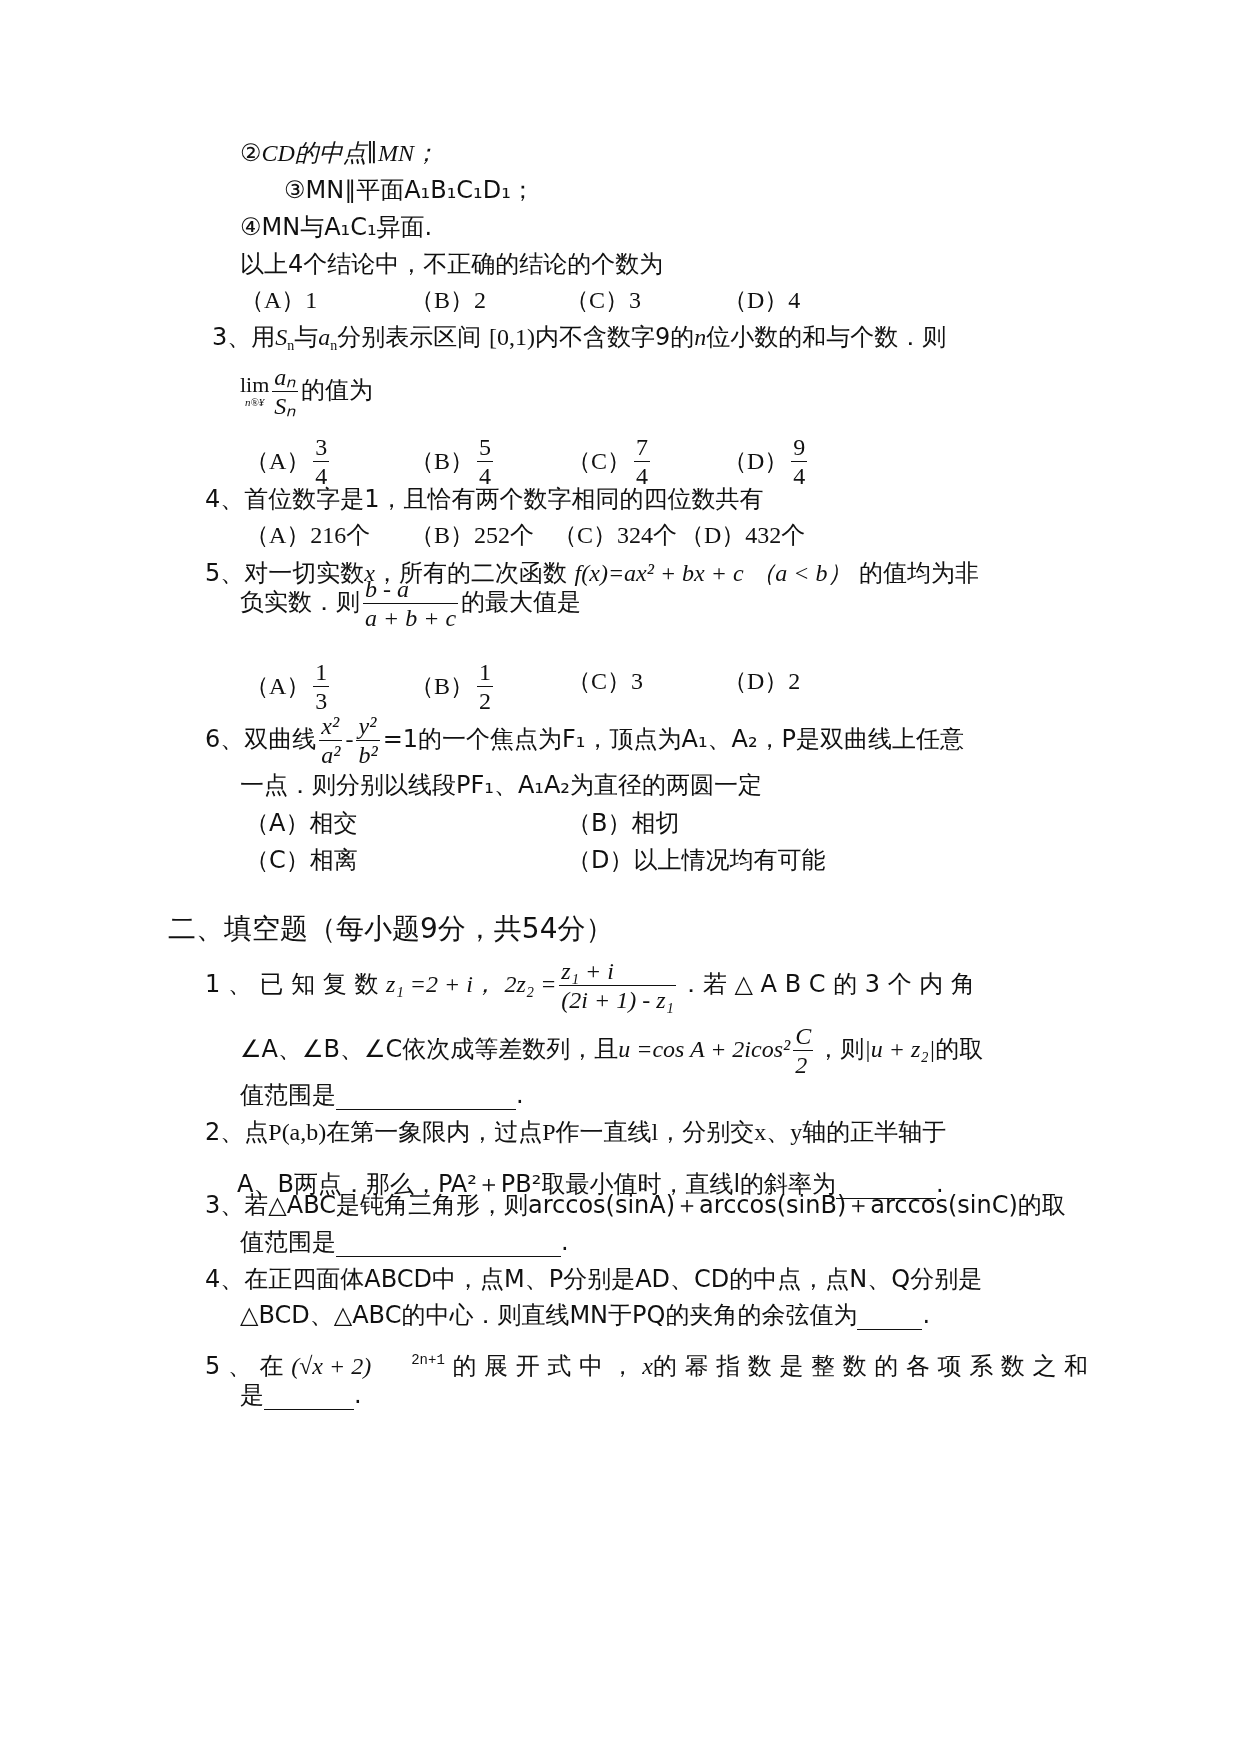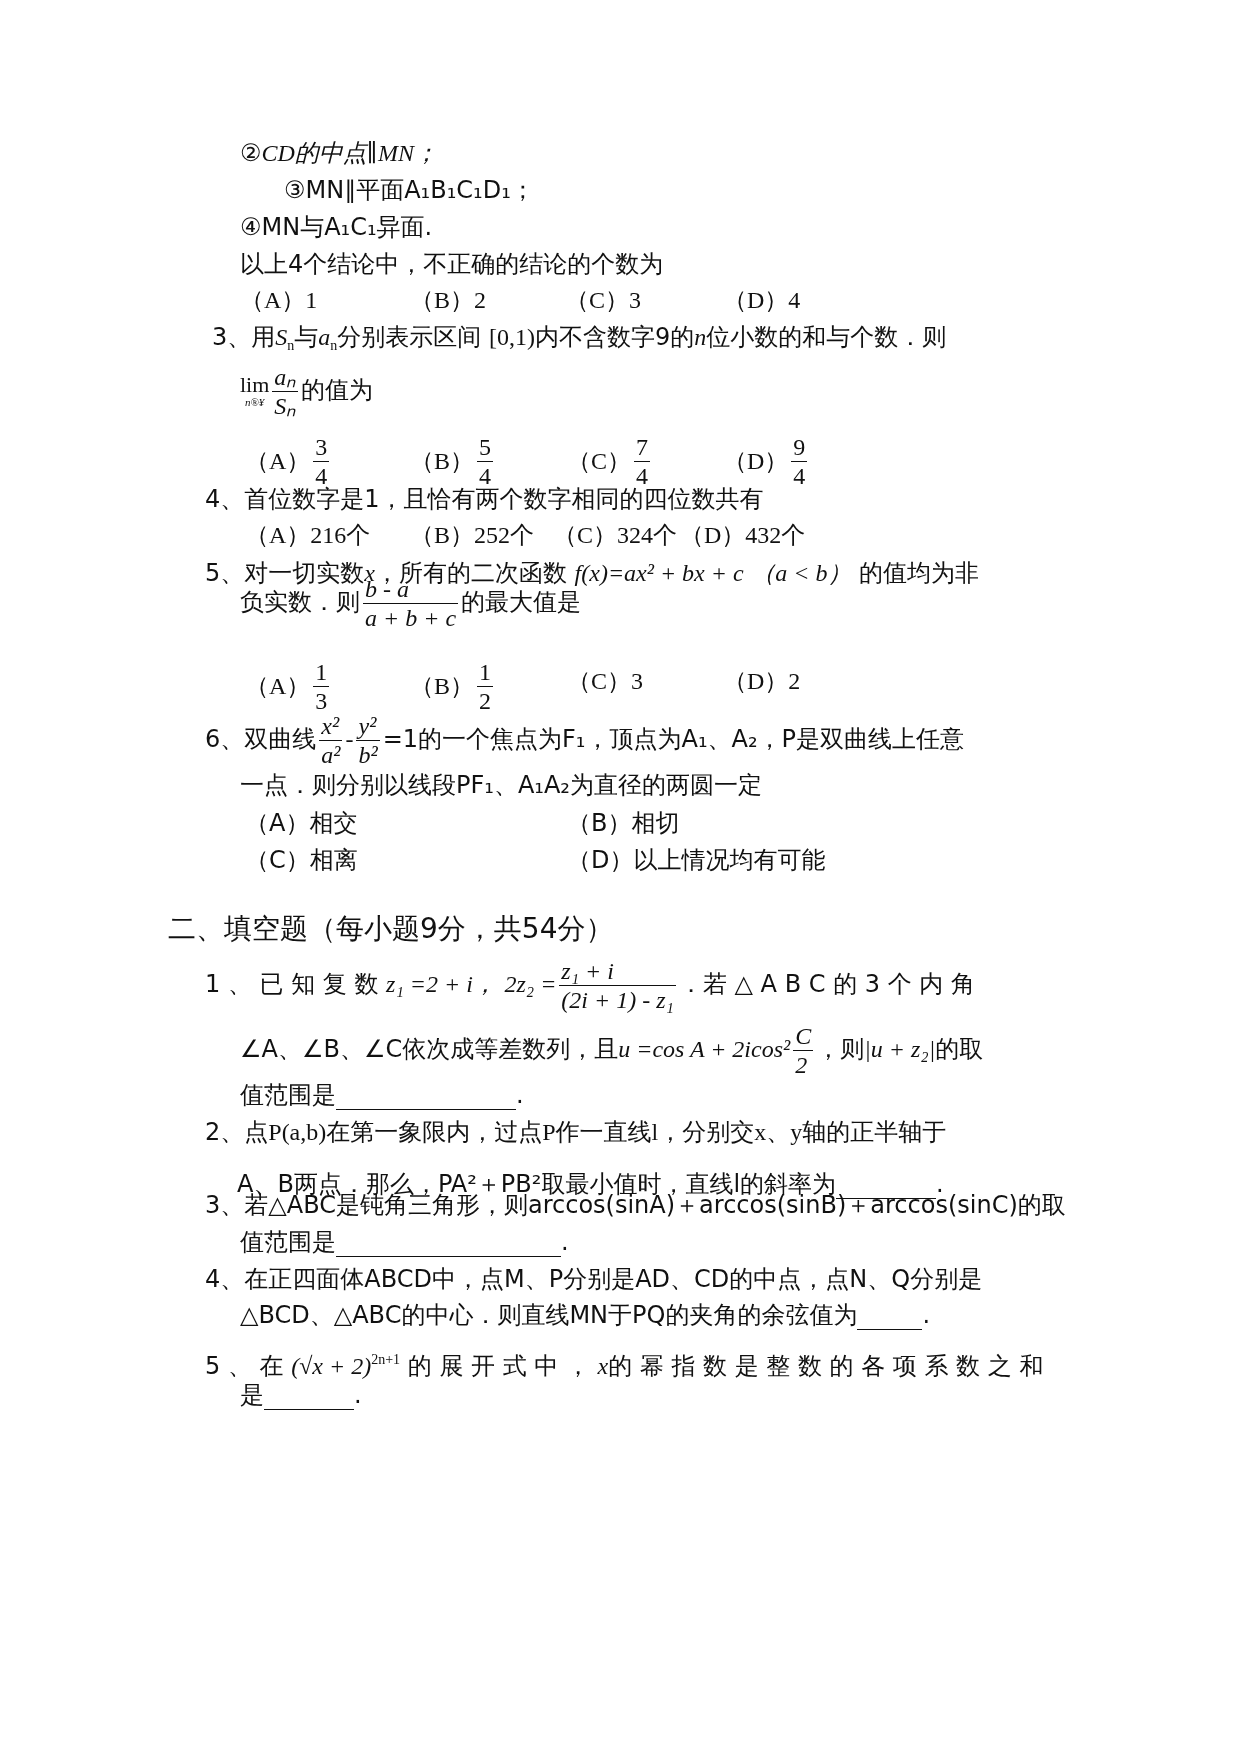--- a/index.html
+++ b/index.html
@@ -9,21 +9,21 @@
     color: #111111;
   }
   .line {
     position: absolute; white-space: nowrap;
     font-family: "DejaVu Sans", "Liberation Sans", sans-serif;
     font-size: 24px; line-height: 30px; color: #111;
   }
   .m { font-family: "Liberation Serif", "DejaVu Serif", serif; font-style: italic; }
   .r { font-family: "Liberation Serif", "DejaVu Serif", serif; font-style: normal; }
   .sub { font-size: 14px; vertical-align: -5px; font-family: "Liberation Serif", serif; font-style: normal; }
-  .sup { font-size: 14px; vertical-align: 10px; font-family: Liberation Serif, serif; font-style: normal; }
+  .sup { font-size: 14px; vertical-align: 10px; font-family: Liberation Mono, monospace; font-style: normal; margin-left: 40px; }
   .frac {
     display: inline-block; vertical-align: middle; text-align: left;
     font-family: "Liberation Serif", serif; margin: 0 3px;
   }
   .frac .num, .frac .den { display: block; line-height: 28px; font-size: 24px; padding: 0 2px; }
   .frac .num { border-bottom: 1.5px solid #111; }
   .lim { display: inline-block; vertical-align: middle; text-align: center; font-family: "Liberation Serif", serif; }
   .lim .top { display: block; font-size: 22px; line-height: 22px; }
   .lim .bot { display: block; font-size: 11px; line-height: 12px; font-style: italic; }
   .blank { display: inline-block; border-bottom: 1.5px solid #111; height: 24px; vertical-align: bottom; }

